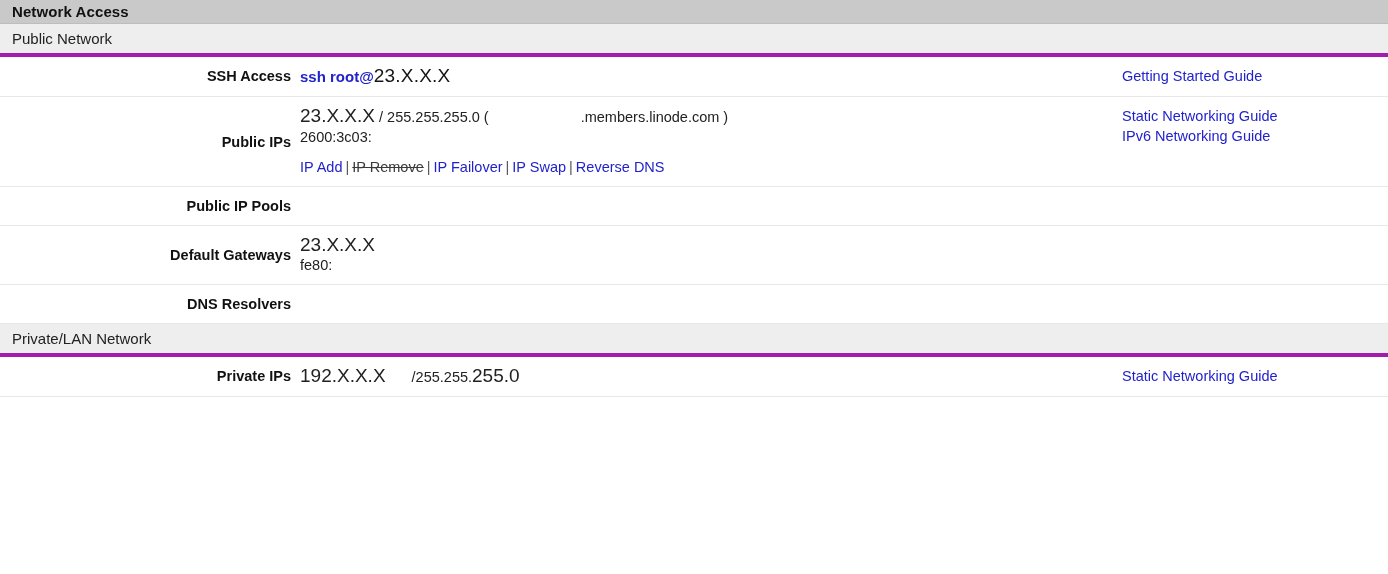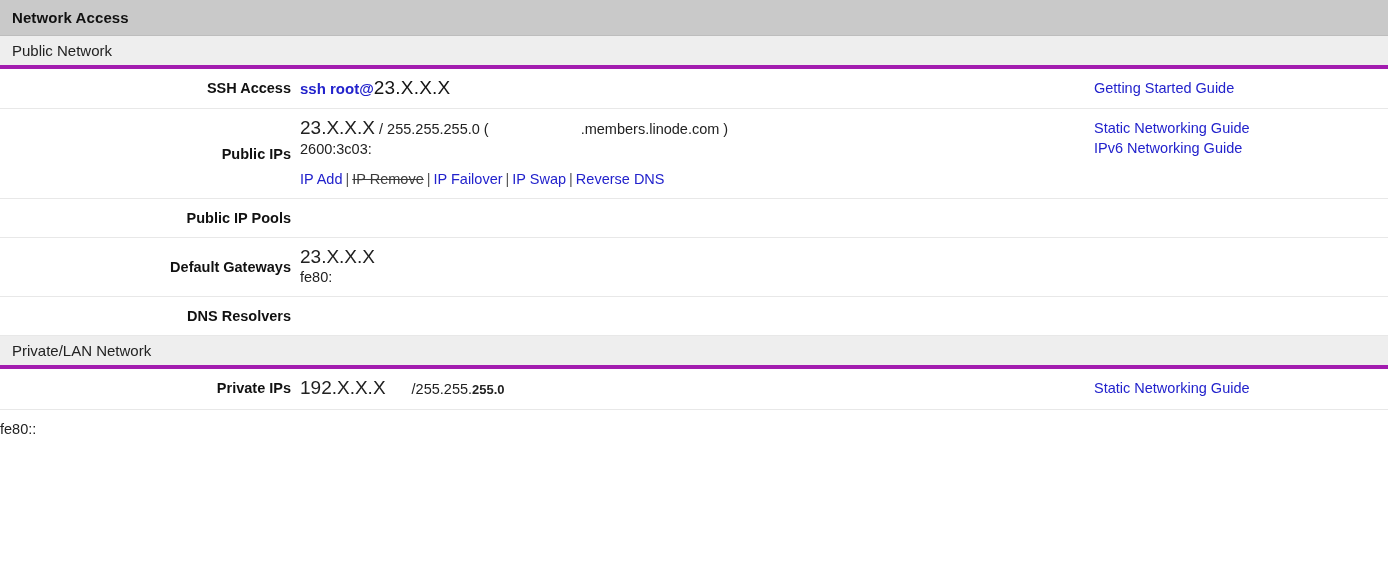--- a/index.html
+++ b/index.html
@@ -12,21 +12,21 @@
     height: 574px;
     font-family: "Liberation Sans", sans-serif;
     color: #1a1a1a;
     -webkit-font-smoothing: antialiased;
   }
 
   .panel { width: 1388px; }
 
   
   .panel-header {
-    height: 36px;
+    height: 24px;
     background: #c9c9c9;
     border-bottom: 1px solid #bdbdbd;
     display: flex;
     align-items: center;
     padding-left: 12px;
     font-size: 15px;
     font-weight: bold;
     color: #111;
     letter-spacing: .1px;
   }
@@ -81,30 +81,30 @@
   
   .row.center { align-items: flex-start; }
 
   
   a, .lnk {
     color: #2222cc;
     text-decoration: none;
     font-size: 14.5px;
     cursor: pointer;
   }
-  .lnk-block { display: block; }
+  .lnk-block { display: block; margin-left: 28px; }
 
   .big {
     font-size: 19px;
     color: #151515;
     letter-spacing: .2px;
   }
   .mixed-small { font-size: 14.5px; }
   .mixed-big   { font-size: 19px; font-weight: normal; }
-  .bold-big    { font-size: 13px; font-weight: bold; margin-top: 16px; }
+  .bold-big    { font-size: 19px; font-weight: normal; margin-top: 16px; }
 
   .ssh-link {
     color: #2222cc;
     font-weight: bold;
     font-size: 15px;
   }
 
   .disabled-link {
     color: #3a3a3a;
     text-decoration: line-through;
@@ -196,21 +196,18 @@
     <div class="row-label">Private IPs</div>
     <div class="row-value nowrap">
       <span class="mixed-big">192.X.X.X</span><span class="redact-sm"></span><span class="mixed-small">/255.255.</span><span class="bold-big">255.0</span>
     </div>
     <div class="row-links">
       <span class="lnk lnk-block">Static Networking Guide</span>
     </div>
   </div>
 
   <div class="row center no-border">
-    <div class="row-value nowrap">
-      <span class="mixed-small">fe80::</span><span class="redact-sm"></span>
-    </div>
     <div class="row-links"></div>
   </div>
 
   <div class="tail-space"></div>
 
 </div>
 
 </body></html>

